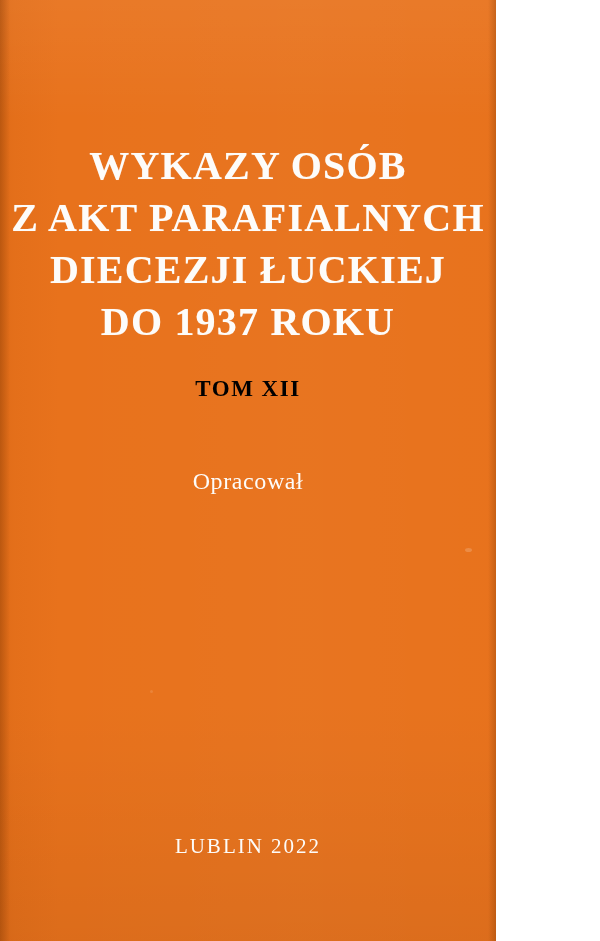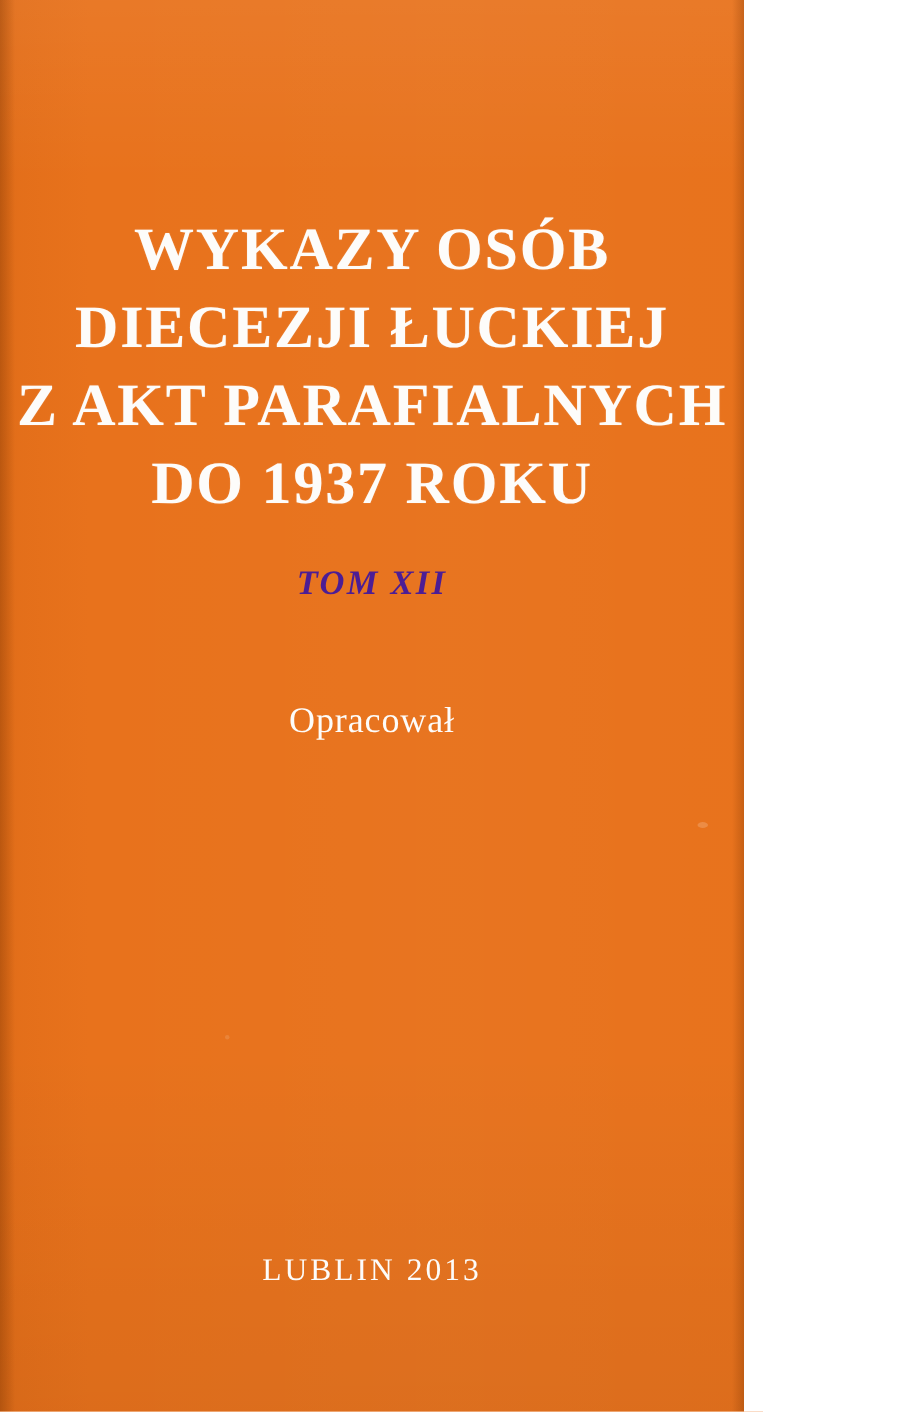--- a/index.html
+++ b/index.html
@@ -69,23 +69,22 @@
     letter-spacing: 1.2px;
     line-height: 52px;
     text-shadow: 0 0 1px rgba(255,255,255,0.25);
   }
   .volume-line {
     margin-top: 28px;
     font-family: "Liberation Serif", serif;
     font-weight: bold;
     font-size: 23px;
     letter-spacing: 1.5px;
-    color: #4c1d95;
+    color: #000000;
     text-align: right;
-    font-style: italic;
   }
   .author-block {
     margin-top: 62px;
     width: 100%;
     text-align: center;
     color: #fdfcfa;
   }
   .author-prepared {
     font-family: "Liberation Serif", serif;
     font-size: 24px;
@@ -144,28 +143,28 @@
   <div class="edge-shadow-right"></div>
 
   <div class="speck" style="left:465px; top:548px; width:7px; height:4px;"></div>
   <div class="speck" style="left:150px; top:690px; width:3px; height:3px; background:rgba(255,255,255,0.12);"></div>
   <div class="speck" style="left:520px; top:300px; width:3px; height:2px; background:rgba(255,255,255,0.10);"></div>
 
   <div class="cover-inner">
 
     <div class="title-block">
       <div class="title-line">WYKAZY OSÓB</div>
+      <div class="title-line">Z AKT PARAFIALNYCH</div>
       <div class="title-line">DIECEZJI ŁUCKIEJ</div>
-      <div class="title-line">Z AKT PARAFIALNYCH</div>
       <div class="title-line">DO 1937 ROKU</div>
     </div>
 
     <div class="volume-line">TOM XII</div>
 
     <div class="author-block">
       <div class="author-prepared">Opracował</div>
     </div>
 
     <div class="spacer"></div>
 
-    <div class="imprint">LUBLIN 2013</div>
+    <div class="imprint">LUBLIN 2022</div>
   </div>
 </div>
 
 </body></html>

